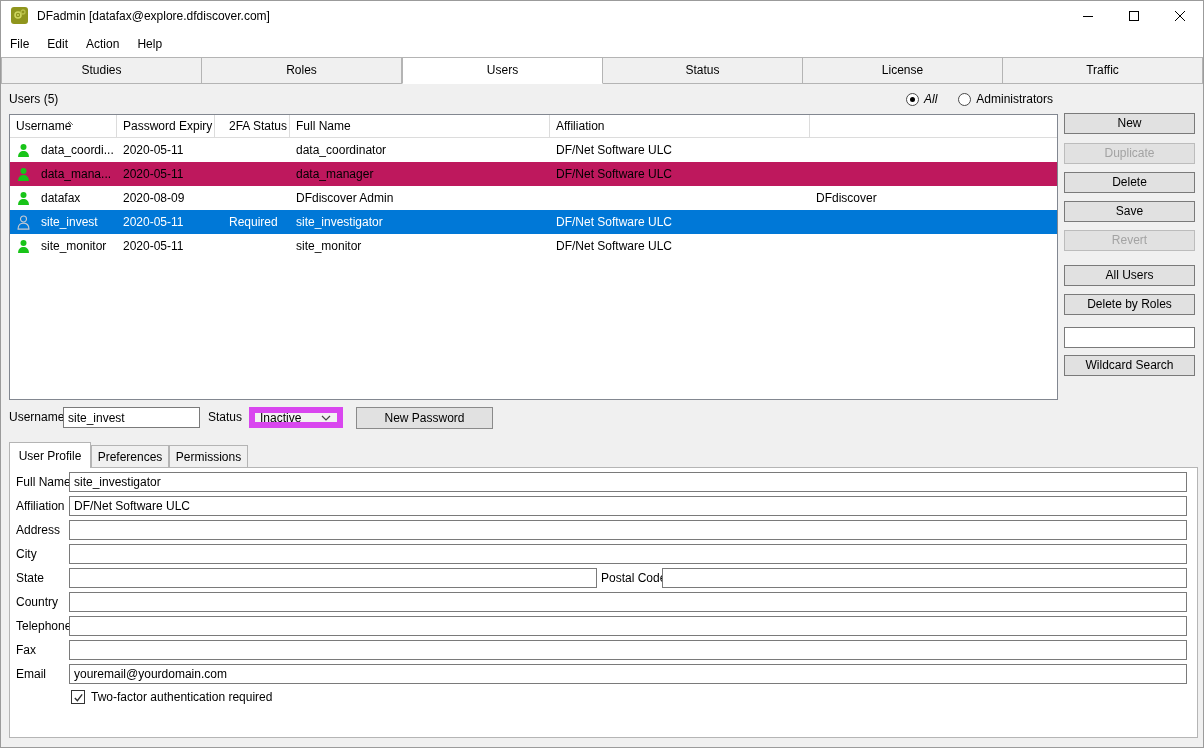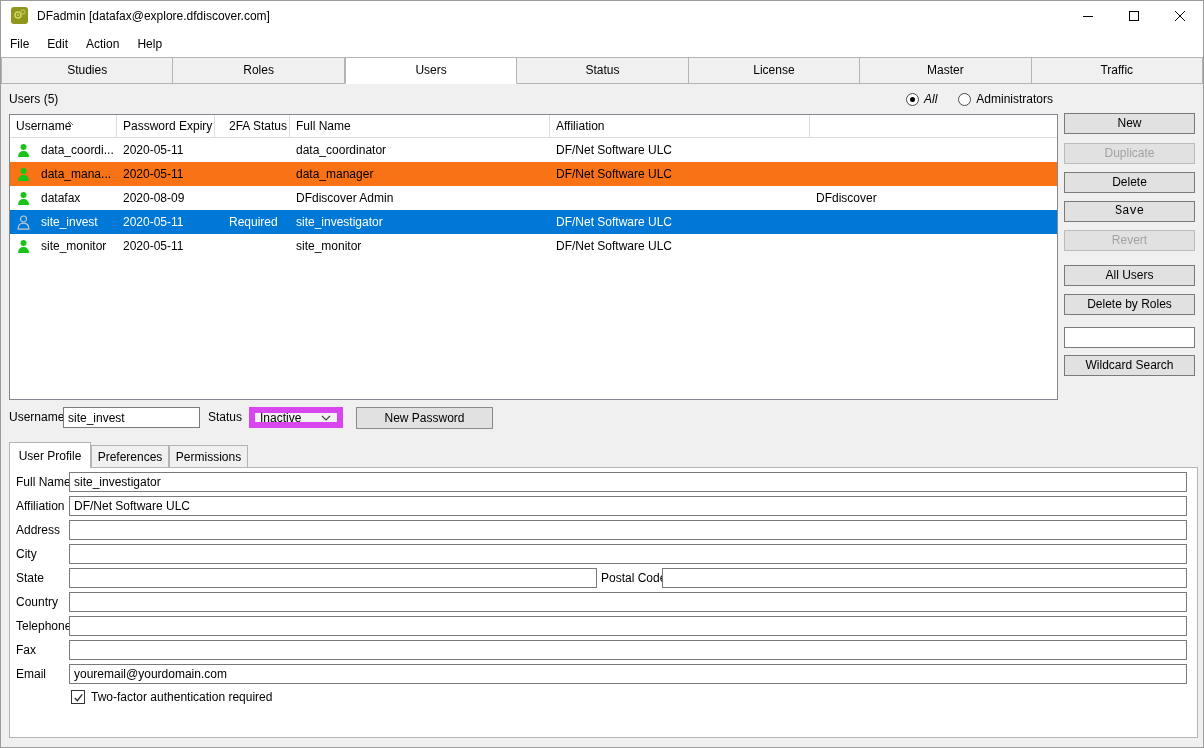--- a/index.html
+++ b/index.html
@@ -36,21 +36,21 @@
 
   
   .utable { position:absolute; left:8px; top:113px; width:1049px; height:286px; background:#fff;
             border:1px solid #828790; overflow:hidden; }
   .thead { display:flex; height:23px; border-bottom:1px solid #dcdcdc; background:#fff; position:relative; }
   .th { line-height:22px; padding-left:6px; border-right:1px solid #dcdcdc; overflow:hidden; white-space:nowrap; }
   .sort-ind { position:absolute; left:55px; top:0px; }
   .col-username { width:107px; } .col-expiry { width:98px; } .col-2fa { width:67px;margin-left:8px; }
   .col-fullname { width:260px; } .col-affil { width:260px; } .col-admin { flex:1; border-right:none; }
   .trow { display:flex; height:24px; background:#fff; }
-  .trow.alt { background:#f97316; }
+  .trow.alt { background:#be185d; }
   .trow.selected { background:var(--selection-blue,#0078d7); color:#fff; }
   .cell { line-height:24px; padding-left:6px; overflow:hidden; white-space:nowrap; }
   .cell.col-username { display:flex; align-items:center; padding-left:6px; gap:9px; }
   .usericon { width:16px; height:16px; flex:0 0 16px; display:flex; align-items:center; }
   .usericon svg { width:15px; height:15px; }
   .usericon .person { fill:var(--active-user-green,#18c418); }
   .usericon.inactive .person { fill:none; stroke:#c7ccd3; stroke-width:1.2px; }
 
   
   .btn { position:absolute; left:1063px; width:131px; height:21px; background:#e1e1e1;
@@ -122,21 +122,20 @@
     <span class="menu-item">Action</span>
     <span class="menu-item">Help</span>
   </div>
 
   <div class="tabbar">
     <div class="tab">Studies</div>
     <div class="tab">Roles</div>
     <div class="tab selected">Users</div>
     <div class="tab">Status</div>
     <div class="tab">License</div>
-    <div class="tab">Master</div>
     <div class="tab">Traffic</div>
   </div>
 
   <span class="filter-label">Users (5)</span>
   <div class="radio-group">
     <span class="radio checked"></span>
     <span class="radio-label">All</span>
     <span class="radio"></span>
     <span>Administrators</span>
   </div>
@@ -237,21 +236,21 @@
       <div class="cell col-2fa"></div>
       <div class="cell col-fullname">site_monitor</div>
       <div class="cell col-affil">DF/Net Software ULC</div>
       <div class="cell col-admin"></div>
     </div>
   </div>
 
   <div class="btn" style="top:112px;">New</div>
   <div class="btn disabled" style="top:142px;">Duplicate</div>
   <div class="btn" style="top:171px;">Delete</div>
-  <div class="btn" style="top:200px;font-family:Liberation Mono, monospace;">Save</div>
+  <div class="btn" style="top:200px;">Save</div>
   <div class="btn disabled" style="top:229px;">Revert</div>
   <div class="btn" style="top:264px;">All Users</div>
   <div class="btn" style="top:293px;">Delete by Roles</div>
   <input class="side-input" style="top: 326px;" value="">
   <div class="btn" style="top:354px;">Wildcard Search</div>
 
   <span class="lbl" style="left:8px; top:406px;">Username</span>
   <input class="txt" style="left: 62px; top: 406px; width: 137px;" value="site_invest">
   <span class="lbl" style="left:207px; top:406px;">Status</span>
   <div class="combo">

